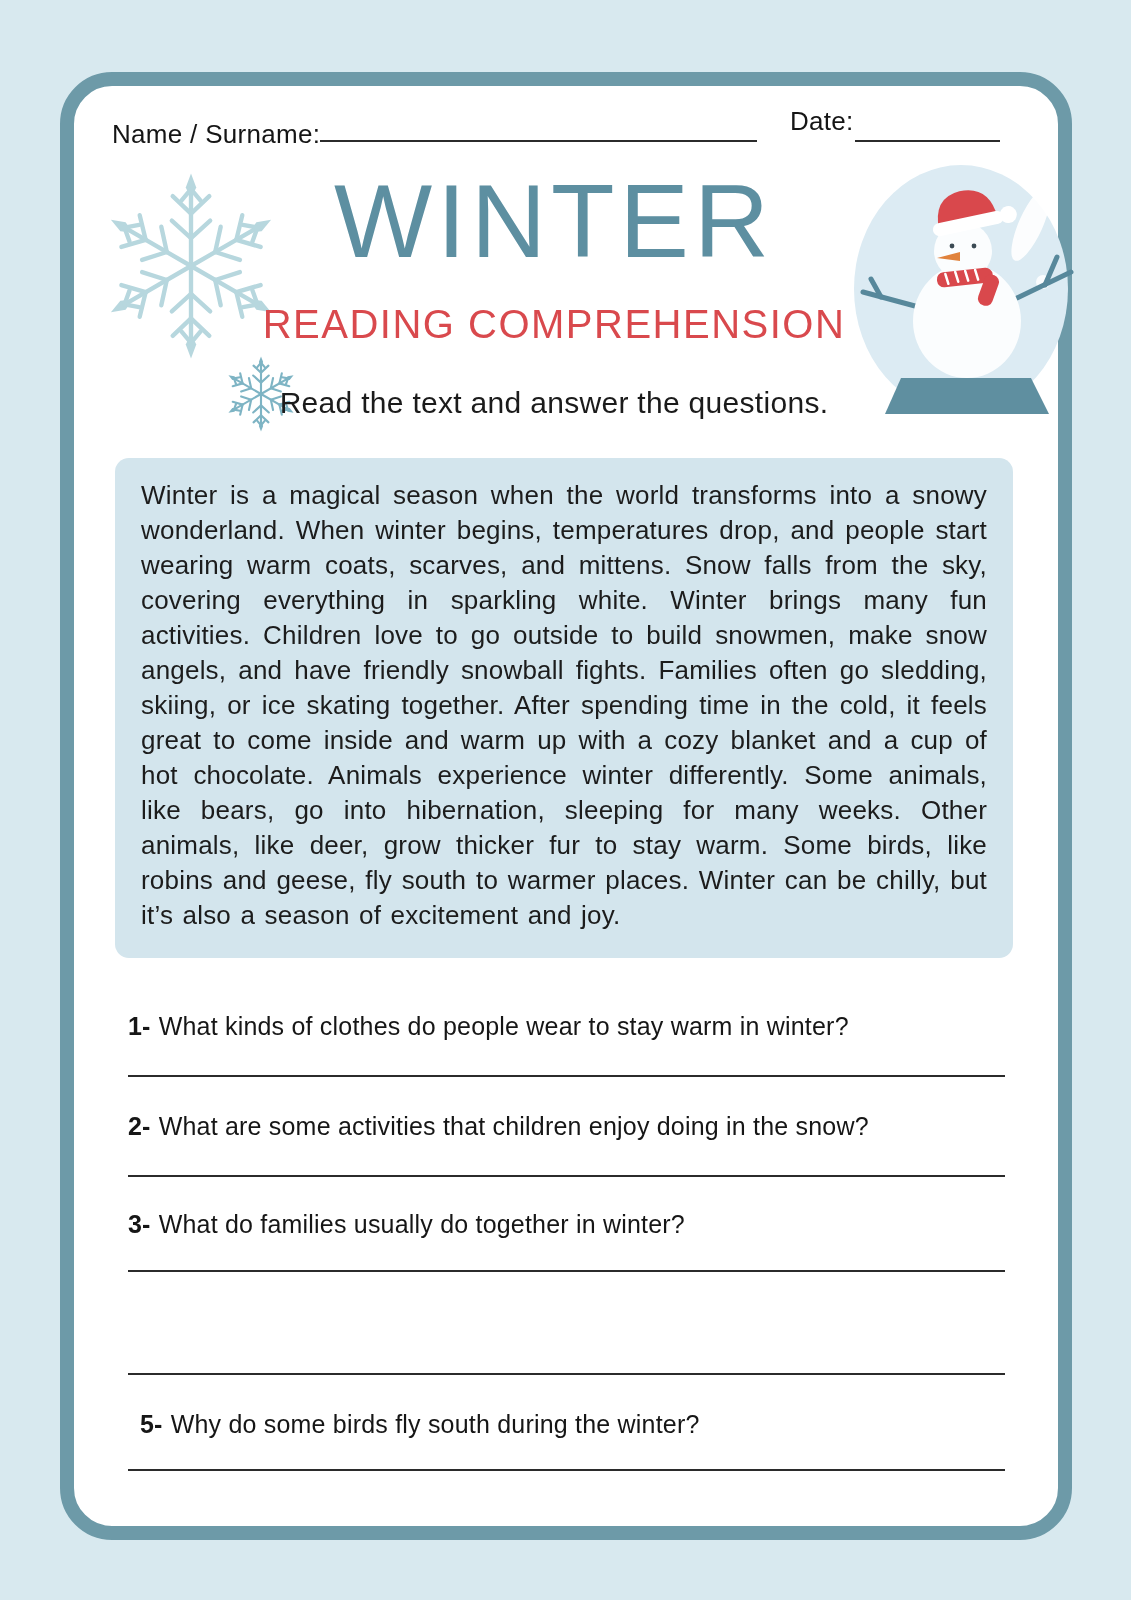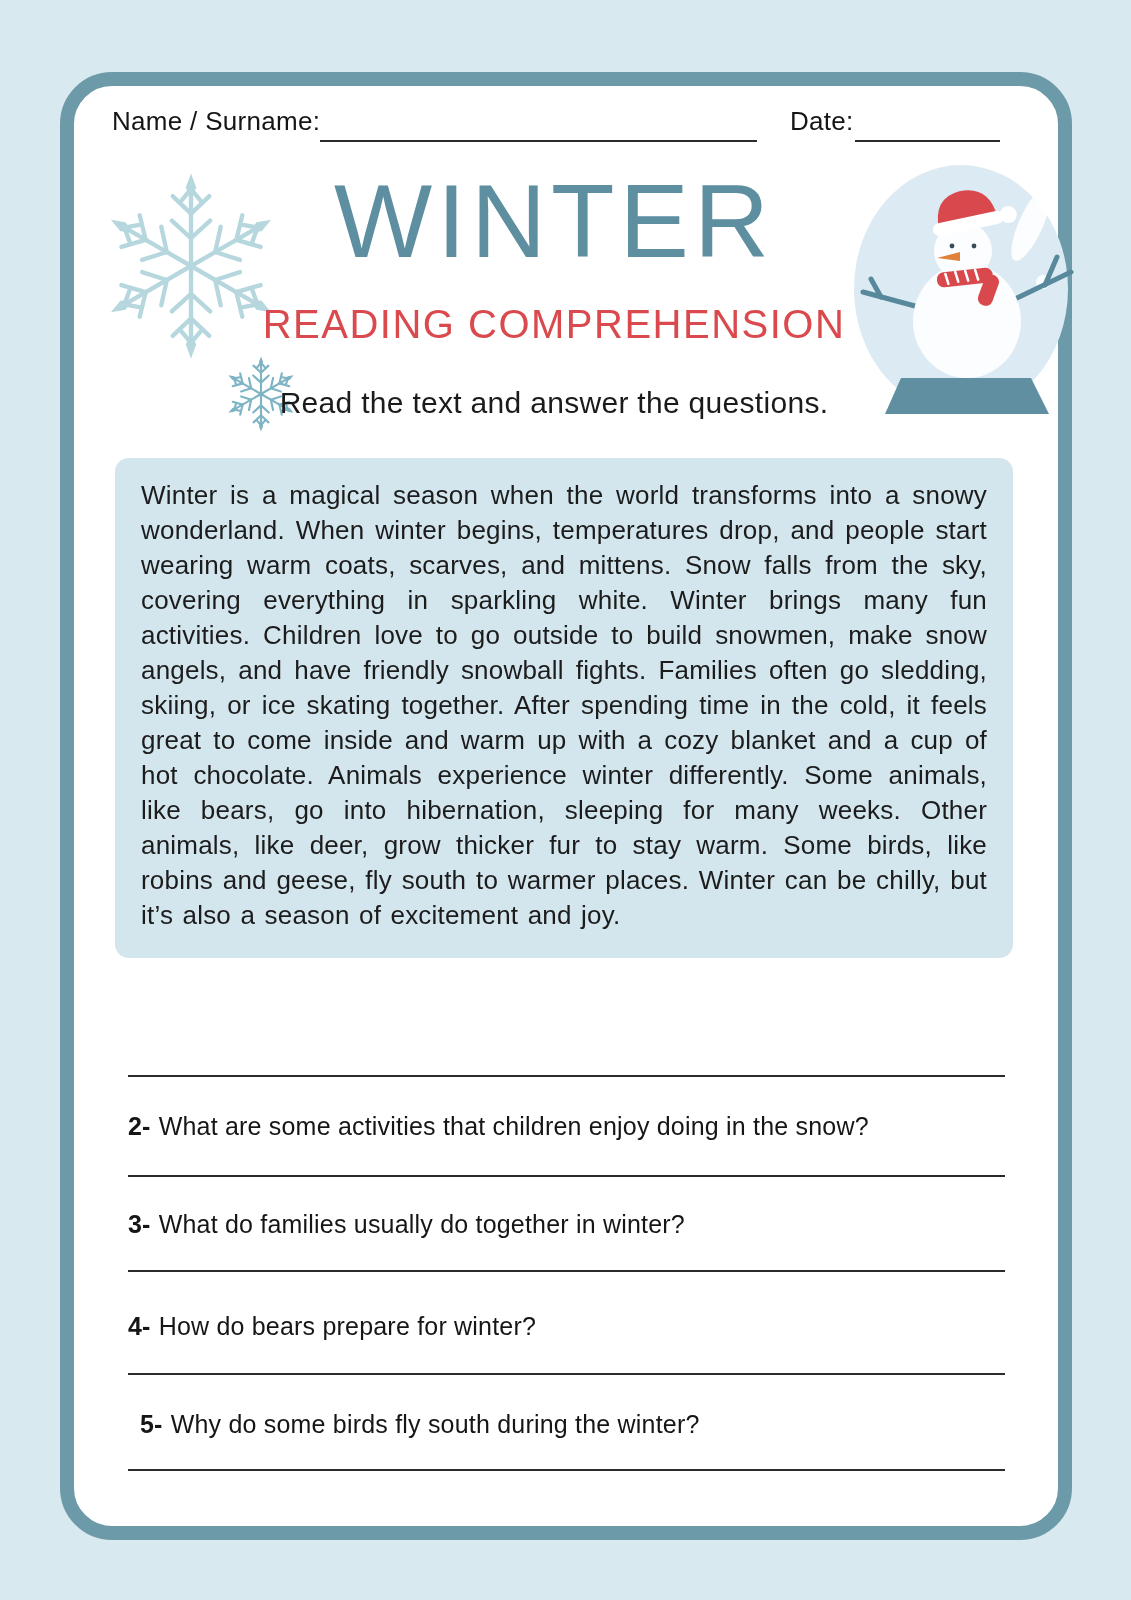--- a/index.html
+++ b/index.html
@@ -46,21 +46,21 @@
   
   .q{position:absolute;left:54px;width:890px;font-size:25px;color:#161616;letter-spacing:.2px;}
   .qnum{font-weight:bold;margin-right:8px;}
   .answer-line{position:absolute;left:54px;width:877px;border-top:2px solid #2b2b2b;height:0;}
 </style>
 </head>
 <body>
 
 <div class="card">
 
-  <div class="hdr-label" style="left:38px;top:20px;text-align:center;">Name / Surname:</div>
+  <div class="hdr-label" style="left:38px;top:33px;text-align:center;">Name / Surname:</div>
   <div class="write-line" style="left:246px;top:54px;width:437px;"></div>
   <div class="hdr-label" style="left:716px;top:20px;">Date:</div>
   <div class="write-line" style="left:781px;top:54px;width:145px;"></div>
 
   <svg class="flake-large" viewBox="-110 -110 220 220" aria-hidden="true">
     <g id="armA" stroke="currentColor" stroke-width="5" stroke-linecap="round" fill="currentColor">
       <line x1="0" y1="0" x2="0" y2="-94"></line>
       <polygon points="0,-106 -6,-90 0,-77 6,-90" stroke="none"></polygon>
       <line x1="0" y1="-88" x2="-11" y2="-75"></line>
       <line x1="0" y1="-88" x2="11" y2="-75"></line>
@@ -93,35 +93,35 @@
     <use href="#armB" transform="rotate(240)"></use>
     <use href="#armB" transform="rotate(300)"></use>
   </svg>
 
   <div class="title">WINTER</div>
   <div class="subtitle">READING COMPREHENSION</div>
   <div class="instruction">Read the text and answer the questions.</div>
 
   <div class="passage">Winter is a magical season when the world transforms into a snowy wonderland. When winter begins, temperatures drop, and people start wearing warm coats, scarves, and mittens. Snow falls from the sky, covering everything in sparkling white. Winter brings many fun activities. Children love to go outside to build snowmen, make snow angels, and have friendly snowball fights. Families often go sledding, skiing, or ice skating together. After spending time in the cold, it feels great to come inside and warm up with a cozy blanket and a cup of hot chocolate. Animals experience winter differently. Some animals, like bears, go into hibernation, sleeping for many weeks. Other animals, like deer, grow thicker fur to stay warm. Some birds, like robins and geese, fly south to warmer places. Winter can be chilly, but it’s also a season of excitement and joy.</div>
 
+  <div class="q" style="top:926px;">
+    <span class="qnum">1-</span><span>What kinds of clothes do people wear to stay warm in winter?</span>
+  </div>
   <div class="answer-line" style="top:989px;"></div>
 
   <div class="q" style="top:1026px;">
     <span class="qnum">2-</span><span>What are some activities that children enjoy doing in the snow?</span>
   </div>
   <div class="answer-line" style="top:1089px;"></div>
 
   <div class="q" style="top:1124px;">
     <span class="qnum">3-</span><span>What do families usually do together in winter?</span>
   </div>
   <div class="answer-line" style="top:1184px;"></div>
 
-  <div class="q" style="top:1226px;">
-    <span class="qnum">4-</span><span>How do bears prepare for winter?</span>
-  </div>
   <div class="answer-line" style="top:1287px;"></div>
 
   <div class="q" style="top:1324px;margin-left:12px;">
     <span class="qnum">5-</span><span>Why do some birds fly south during the winter?</span>
   </div>
   <div class="answer-line" style="top:1383px;"></div>
 
 </div>
 
 <svg class="globe" viewBox="0 0 235 268" aria-hidden="true">

